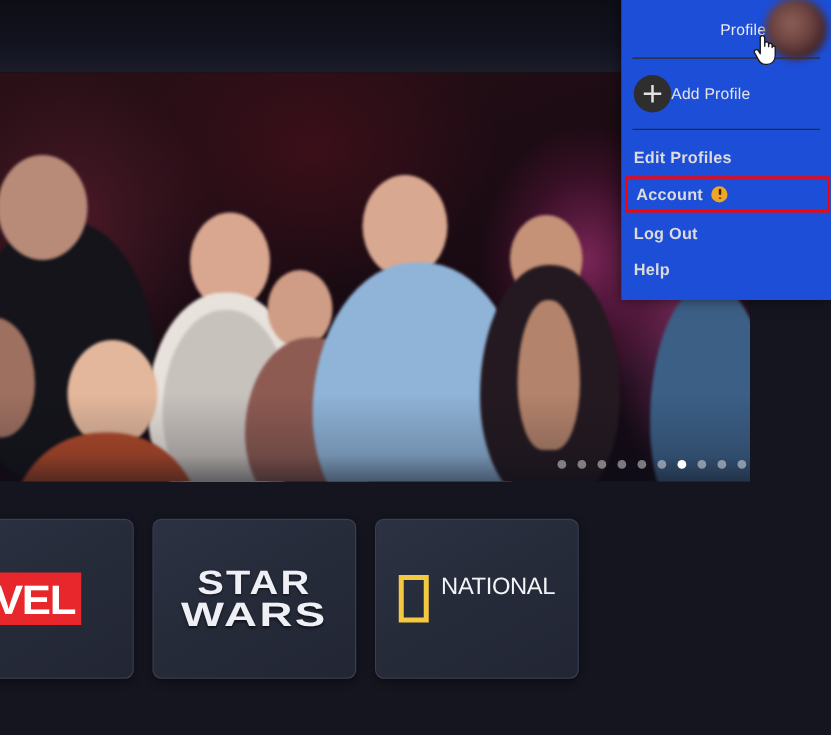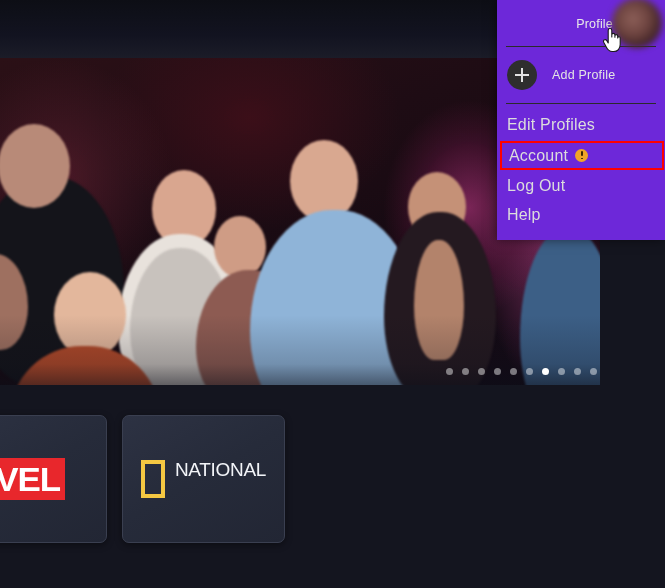--- a/index.html
+++ b/index.html
@@ -162,21 +162,21 @@
     line-height: 1.04;
     letter-spacing: -0.3px;
   }
   .natgeo-text span { display: block; }
 
   
   .profile-panel {
     position: absolute;
     right: 0; top: 0;
     width: 168px; height: 240px;
-    background: #6d28d9;
+    background: #1d4ed8;
     z-index: 40;
     box-shadow: -1px 0 10px rgba(0,0,0,0.5);
   }
 
   .panel-header {
     position: relative;
     height: 46px;
   }
   .profile-label {
     position: absolute;
@@ -196,21 +196,20 @@
 
   .divider {
     height: 1px;
     margin: 0 9px;
     background: #2b2b2b;
   }
 
   .add-profile-row {
     display: flex;
     align-items: center;
-    gap: 15px;
     padding: 13px 0 13px 10px;
   }
   .add-circle {
     width: 30px; height: 30px;
     border-radius: 50%;
     background: #2e2e2e;
     position: relative;
     flex: 0 0 auto;
   }
   .add-circle::before, .add-circle::after {
@@ -230,23 +229,24 @@
   .menu-list { padding-top: 8px; }
 
   .menu-item {
     position: relative;
     display: flex;
     align-items: center;
     gap: 7px;
     height: 26px;
     padding-left: 10px;
     color: #dcdcdc;
-    font-size: 16px;
+    font-size: 13px;
     letter-spacing: 0.2px;
     margin-bottom: 3px;
+    font-weight: bold;
   }
 
   .menu-item.highlighted {
     border: 2px solid #ff0000;
     margin-left: 3px;
     margin-right: 1px;
     padding-left: 7px;
     height: 25px;
     box-sizing: content-box;
   }
@@ -339,20 +339,26 @@
   </div>
 
   <div class="tiles">
 
     <div class="tile">
       <div class="marvel-logo">
         <span>VEL</span>
       </div>
     </div>
 
+    <div class="tile">
+      <div class="starwars-logo">
+        <span class="sw-line1">STAR</span>
+        <span class="sw-line2">WARS</span>
+      </div>
+    </div>
 
     <div class="tile">
       <div class="natgeo">
         <div class="natgeo-frame"></div>
         <div class="natgeo-text">
           <span>NATIONAL</span>
         </div>
       </div>
     </div>
 

